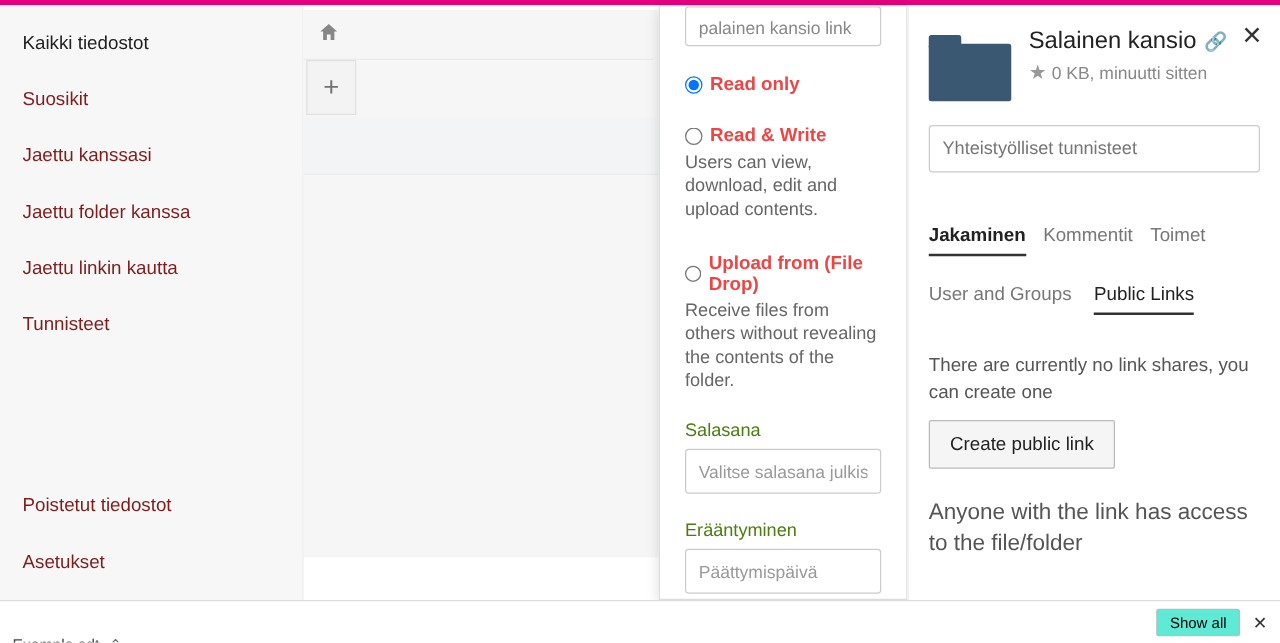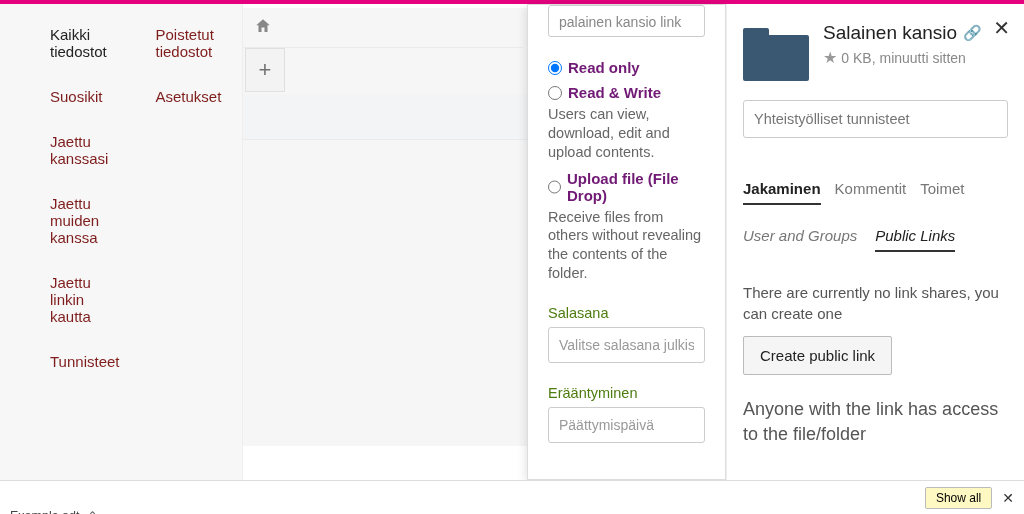--- a/index.html
+++ b/index.html
@@ -1,87 +1,87 @@
 <!DOCTYPE html>
 <html><head>
 <meta charset="utf-8">
 <style>
   * { box-sizing: border-box; margin: 0; padding: 0; }
   body { font-family: -apple-system, "Segoe UI", sans-serif; font-size: 14px; color: #333; background: #fff; width: 1024px; height: 514px; overflow: hidden; position: relative; }
   .pink-bar { height: 4px; background: #e6007e; width: 100%; }
   .layout { display: flex; height: 476px; }
-  .sidebar { width: 243px; background: #f7f7f7; border-right: 1px solid #eee; padding-top: 8px; display: flex; flex-direction: row; padding-left: 32px; }
+  .sidebar { width: 243px; background: #f7f7f7; border-right: 1px solid #eee; padding-top: 8px; display: flex; flex-direction: column; }
   .sidebar-top { flex: 1; }
   .sb-item { padding: 14px 18px; color: #7f1d1d; cursor: pointer; font-size: 15px; }
   .sb-item.active { color: #222; font-weight: 400; }
   .sidebar-bottom { padding-bottom: 8px; }
   .main { flex: 1; position: relative; background: #fff; }
   .toolbar { position: absolute; top: 0; left: 0; width: 280px; background: #fff; }
   .toolbar-row { display: flex; align-items: center; height: 44px; border-bottom: 1px solid #eee; }
   .tool-btn { width: 40px; height: 44px; display: flex; align-items: center; justify-content: center; color: #555; cursor: pointer; font-size: 18px; }
   .plus-btn { width: 40px; height: 44px; display: flex; align-items: center; justify-content: center; border: 1px solid #ddd; margin-left: 2px; font-size: 22px; color: #333; cursor: pointer; background:#fafafa; }
   .file-row-placeholder { height: 46px; border-bottom: 1px solid #eee; margin-top: 90px; background:#fafcff; }
   
   .modal { position: absolute; top: 0; left: 284px; right: 298px; bottom: 0; background: #fff; border: 1px solid #ddd; box-shadow: 0 2px 10px rgba(0,0,0,.15); padding: 0 20px 8px; overflow: hidden; }
   .link-name { border: 1px solid #ccc; border-radius: 3px; padding: 6px 10px; margin-top: 0; color: #888; font-size: 14px; width: 100%; height:32px; line-height:20px; }
   .radio-block { margin-top: 22px; }
   .radio-row { display: flex; align-items: center; gap: 6px; }
   .radio-row input[type=radio] { width: 14px; height: 14px; }
-  .radio-label { font-weight: 600; color: #701a75; font-size: 15px; }
+  .radio-label { font-weight: 600; color: #ef4444; font-size: 15px; }
   .radio-desc { color: #666; margin-top: 4px; font-size: 14.5px; line-height: 1.3; }
-  .radio-group + .radio-group { margin-top: 8px; }
+  .radio-group + .radio-group { margin-top: 24px; }
   .field-block { margin-top: 22px; }
   .field-label { color: #4d7c0f; font-size: 14.5px; margin-bottom: 6px; display: block; }
   .text-input { width: 100%; border: 1px solid #ccc; border-radius: 3px; padding: 9px 10px; font-size: 14px; color: #333; }
   .text-input::placeholder { color: #999; }
   
   .details { position: absolute; top: 0; right: 0; width: 298px; bottom: 0; background: #fff; border-left: 1px solid #eee; padding: 18px 16px 8px; }
   .close-x { position: absolute; top: 12px; right: 14px; color: #333; cursor: pointer; font-size: 20px; }
   .folder-header { display: flex; gap: 14px; align-items: flex-start; text-align: center; }
   .folder-icon { width: 66px; height: 60px; position: relative; }
   .folder-icon .tab { position: absolute; top: 6px; left: 0; width: 26px; height: 10px; background: #3b5872; border-radius: 2px 2px 0 0; }
   .folder-icon .body { position: absolute; top: 13px; left: 0; width: 66px; height: 46px; background: #3b5872; border-radius: 2px; }
   .folder-title { font-size: 19px; color: #222; display: flex; align-items: center; gap: 6px; }
   .folder-meta { color: #888; font-size: 14px; margin-top: 4px; display:flex; align-items:center; gap:4px;}
   .star { color:#999; font-size:16px; }
   .link-ico { color:#999; font-size:15px; }
   .tag-input { margin-top: 18px; width: 100%; border: 1px solid #ccc; border-radius: 3px; padding: 10px; font-size: 14.5px; color: #4d7c0f; }
   .tabs { margin-top: 30px; display: flex; gap: 14px; font-size: 15px; }
   .tab-item { color: #777; cursor: pointer; padding-bottom: 6px; margin-top: 12px; }
   .tab-item.active { color: #222; font-weight: 600; border-bottom: 2px solid #333; }
   .subtabs { margin-top: 22px; display: flex; gap: 18px; font-size: 15px; }
-  .subtab { color: #777; cursor: pointer; padding-bottom: 6px; font-style: italic; }
+  .subtab { color: #777; cursor: pointer; padding-bottom: 6px; }
   .subtab.active { color: #222; border-bottom: 2px solid #333; }
   .share-msg { margin-top: 30px; color: #555; font-size: 15px; line-height: 1.4; }
   .create-btn { margin-top: 12px; border: 1px solid #bbb; background: #f5f5f5; padding: 10px 16px; font-size: 15px; color: #222; cursor: pointer; border-radius: 2px; }
   .share-note { margin-top: 22px; color: #555; font-size: 18px; line-height: 1.4; }
   
   .footer { position: absolute; bottom: 0; left: 0; right: 0; height: 34px; border-top: 1px solid #ddd; background: #fff; display: flex; align-items: center; justify-content: space-between; padding: 0 10px; font-size: 12.5px; color: #444; }
   .footer-left { display: flex; align-items: center; gap: 90px; }
   .footer-file { display: flex; align-items: center; gap: 8px; margin-top: 36px; }
   .chev { font-size: 12px; color: #666; cursor: pointer; }
   .footer-right { display: flex; align-items: center; gap: 10px; }
-  .show-all { border: 1px solid #bbb; padding: 3px 10px; font-size: 12px; background: #fef9c3; cursor: pointer; border-radius: 2px; }
+  .show-all { border: 1px solid #bbb; padding: 3px 10px; font-size: 12px; background: #5eead4; cursor: pointer; border-radius: 2px; }
   .foot-x { cursor: pointer; font-size: 14px; color: #333; }
 
   .overlay-dim { position: absolute; inset: 4px 0 34px 0; background: rgba(230,230,230,0.35); pointer-events: none; z-index: 1; }
   .modal, .details, .footer { z-index: 2; }
 </style>
 </head>
 <body>
 
 <div class="pink-bar"></div>
 
 <div class="layout">
   <div class="sidebar">
     <div class="sidebar-top">
       <div class="sb-item active">Kaikki tiedostot</div>
       <div class="sb-item">Suosikit</div>
       <div class="sb-item">Jaettu kanssasi</div>
-      <div class="sb-item">Jaettu muiden kanssa</div>
+      <div class="sb-item">Jaettu folder kanssa</div>
       <div class="sb-item">Jaettu linkin kautta</div>
       <div class="sb-item">Tunnisteet</div>
     </div>
     <div class="sidebar-bottom">
       <div class="sb-item">Poistetut tiedostot</div>
       <div class="sb-item">Asetukset</div>
     </div>
   </div>
 
   <div class="main">
@@ -116,21 +116,21 @@
           <div class="radio-row">
             <input type="radio" style="">
             <span class="radio-label">Read &amp; Write</span>
           </div>
           <div class="radio-desc">Users can view, download, edit and upload contents.</div>
         </div>
 
         <div class="radio-group">
           <div class="radio-row">
             <input type="radio" style="">
-            <span class="radio-label">Upload file (File Drop)</span>
+            <span class="radio-label">Upload from (File Drop)</span>
           </div>
           <div class="radio-desc">Receive files from others without revealing the contents of the folder.</div>
         </div>
       </div>
 
       <div class="field-block">
         <span class="field-label">Salasana</span>
         <input class="text-input" type="text" placeholder="Valitse salasana julkiselle linkille" style="">
       </div>
 

